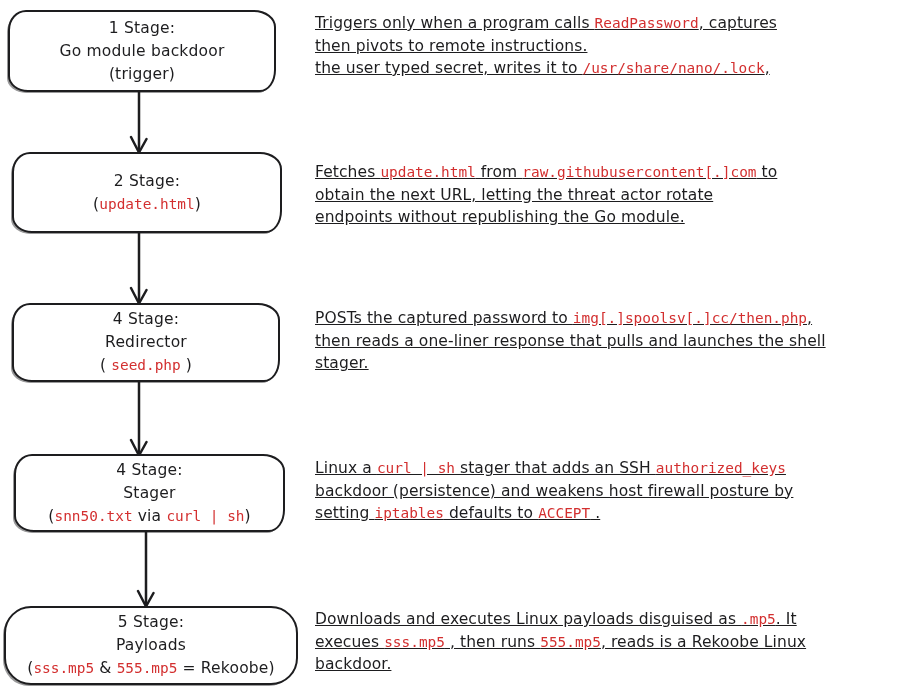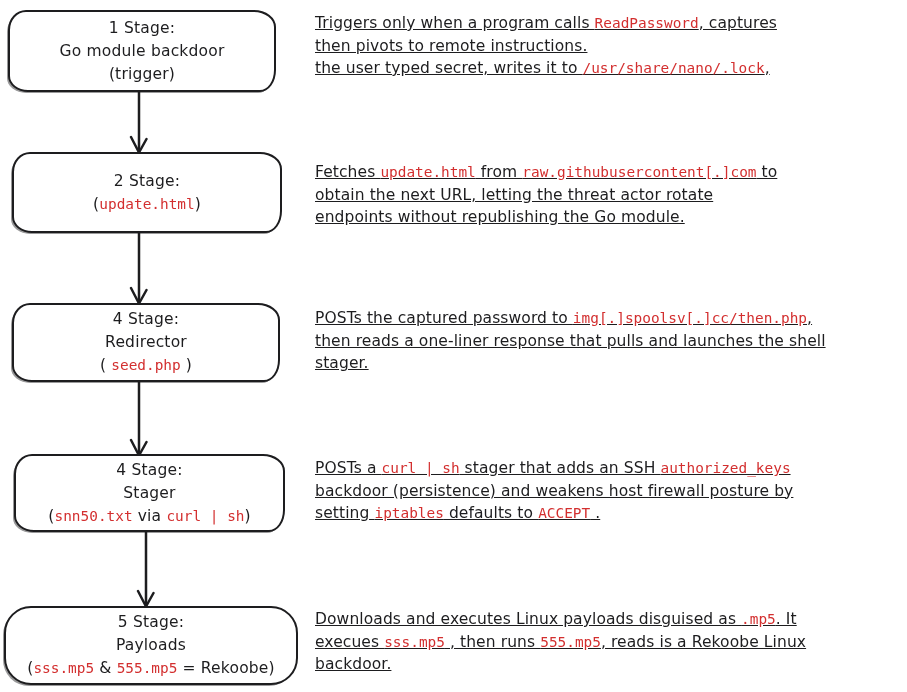--- a/index.html
+++ b/index.html
@@ -100,21 +100,21 @@
     <svg width="28" height="77" viewBox="0 0 28 77" class="arrow" style="left: 125px; top: 380px;">
       <path d="M14 1 L14 74" fill="none" stroke="#1d1d1f" stroke-width="2.5" stroke-linecap="round" stroke-linejoin="round"></path>
       <path d="M6 60 L14 75.5 L21.5 62" fill="none" stroke="#1d1d1f" stroke-width="2.5" stroke-linecap="round" stroke-linejoin="round"></path>
     </svg>
     <div class="stage-box" style="left: 14px; top: 454px; width: 271px; height: 78px;">
       <div class="box-line"><span class="hand">4 Stage:</span></div>
       <div class="box-line"><span class="hand">Stager</span></div>
       <div class="box-line"><span class="hand">(</span><span class="code">snn50.txt</span><span class="hand"> via </span><span class="code">curl | sh</span><span class="hand">)</span></div>
     </div>
     <div class="desc" style="top: 457px;">
-      <div class="desc-line"><span class="hand">POSTs a </span><span class="code">curl | sh</span><span class="hand"> stager that adds an SSH </span><span class="code">authorized_keys</span></div>
+      <div class="desc-line"><span class="hand">Linux a </span><span class="code">curl | sh</span><span class="hand"> stager that adds an SSH </span><span class="code">authorized_keys</span></div>
       <div class="desc-line"><span class="hand">backdoor (persistence) and weakens host firewall posture by</span></div>
       <div class="desc-line"><span class="hand">setting </span><span class="code">iptables</span><span class="hand"> defaults to </span><span class="code">ACCEPT</span><span class="hand"> .</span></div>
     </div>
     <svg width="28" height="77" viewBox="0 0 28 77" class="arrow" style="left: 132px; top: 531px;">
       <path d="M14 1 L14 74" fill="none" stroke="#1d1d1f" stroke-width="2.5" stroke-linecap="round" stroke-linejoin="round"></path>
       <path d="M6 60 L14 75.5 L21.5 62" fill="none" stroke="#1d1d1f" stroke-width="2.5" stroke-linecap="round" stroke-linejoin="round"></path>
     </svg>
     <div class="stage-box" style="left: 4px; top: 606px; width: 294px; height: 79px; border-radius: 27px;">
       <div class="box-line"><span class="hand">5 Stage:</span></div>
       <div class="box-line"><span class="hand">Payloads</span></div>

